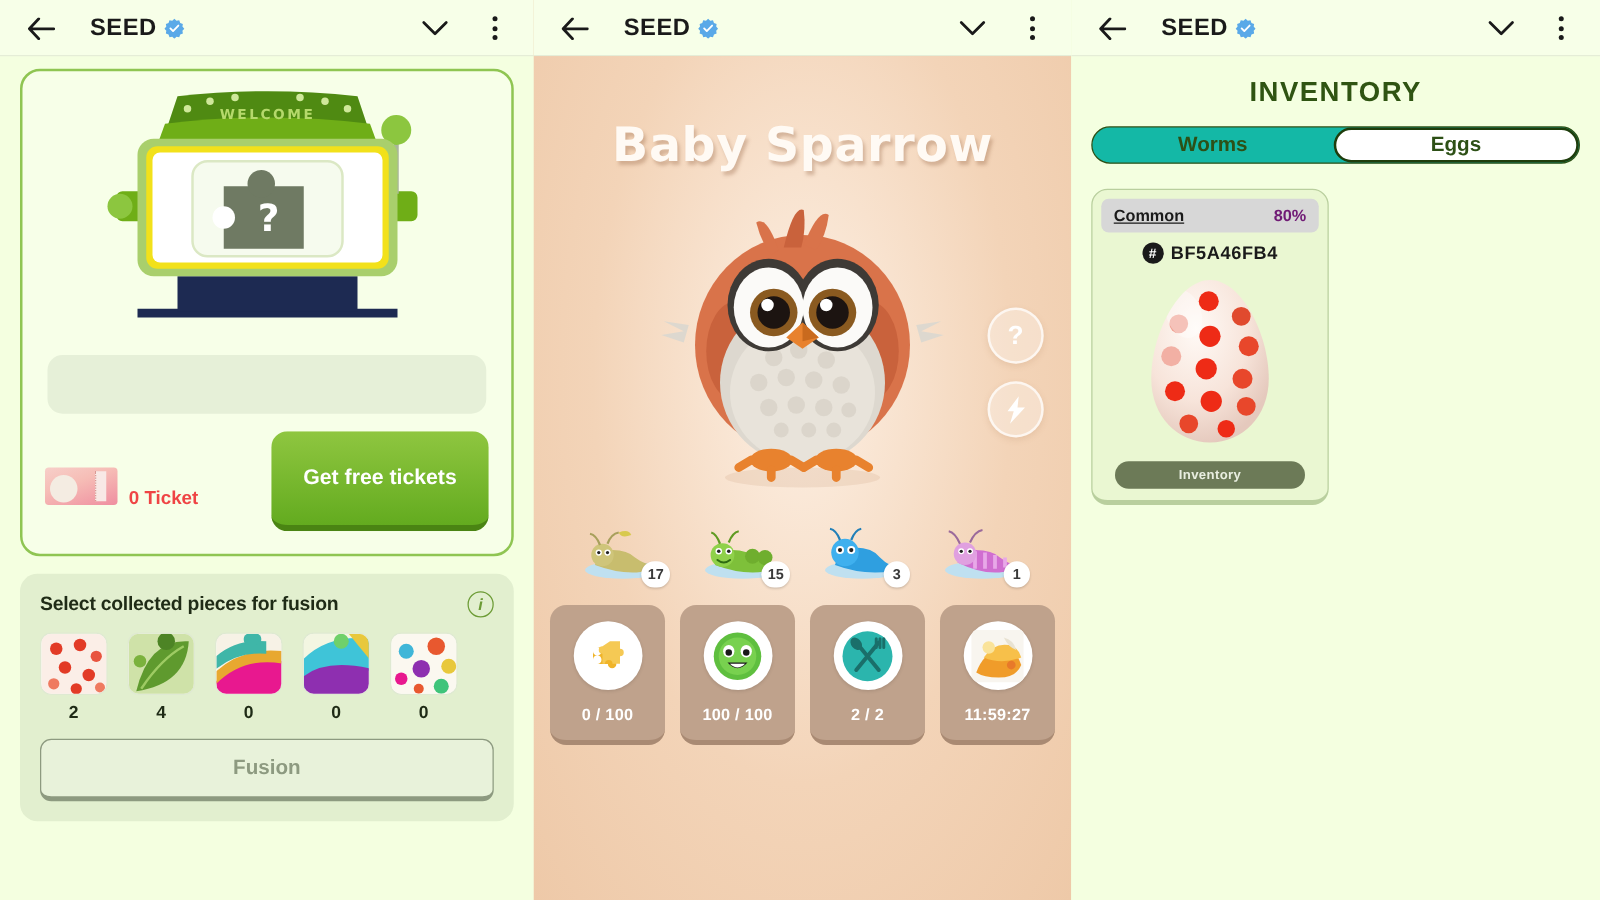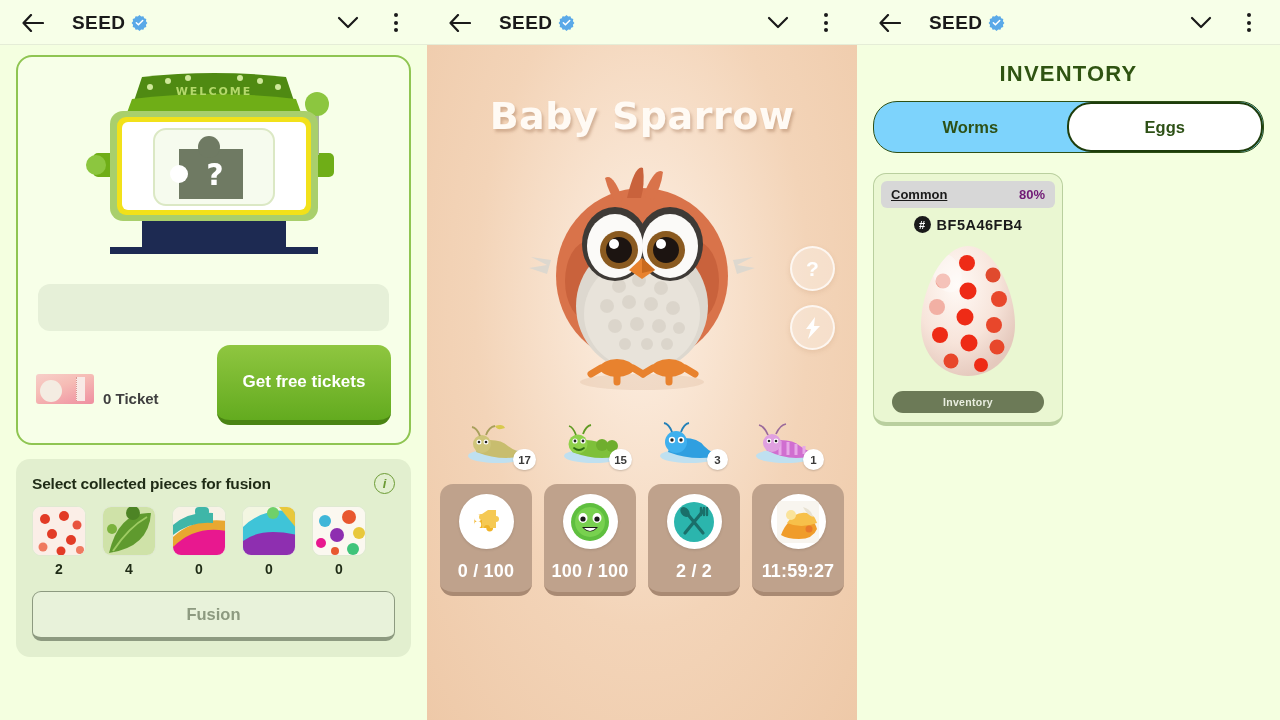--- a/index.html
+++ b/index.html
@@ -55,21 +55,21 @@
     flex: 0 0 auto;
   }
   .ticket-img::before {
     content: ""; position: absolute; left: 4px; top: 6px; width: 22px; height: 22px;
     border-radius: 50%; background: #f4ece2;
   }
   .ticket-img::after {
     content: ""; position: absolute; right: 9px; top: 3px; width: 8px; height: 24px;
     background: #f8e9e6; border-left: 1px dotted #d89a95;
   }
-  .ticket-count { font-size: 15px; font-weight: bold; color: #404040; margin-top: 19px; }
+  .ticket-count { font-size: 15px; font-weight: bold; color: #ef4444; margin-top: 19px; }
   .btn-free {
     margin-left: auto; width: 174px; height: 80px; border-radius: 13px;
     background: linear-gradient(180deg,#8fc640 0%,#63ab1f 100%);
     border: none; border-bottom: 5px solid #4a8413;
     color: #fff; font-size: 17px; font-weight: bold; line-height: 1.35;
     font-family: "Liberation Sans", sans-serif; cursor: pointer;
     display: flex; align-items: center; justify-content: center; text-align: center;
     padding: 0 14px;
   }
   .fusion-card {
@@ -130,29 +130,29 @@
     width: 92px; height: 112px; border-radius: 13px; background: #bfa28c;
     border-bottom: 4px solid #a98a73;
     display: flex; flex-direction: column; align-items: center; justify-content: center; gap: 12px;
     cursor: pointer;
   }
   .stat-icon {
     width: 55px; height: 55px; border-radius: 50%; background: #fff;
     display: flex; align-items: center; justify-content: center; overflow: hidden;
     box-shadow: 0 1px 3px rgba(0,0,0,.12);
   }
-  .stat-val { font-size: 18px; font-weight: bold; color: #fff; letter-spacing: .2px; }
+  .stat-val { font-size: 13px; font-weight: bold; color: #fff; letter-spacing: .2px; }
 
   
   .inv-title {
     text-align: center; margin-top: 16px; font-size: 22px; font-weight: bold;
     color: #2f5412; letter-spacing: 1.2px;
   }
   .tabs {
-    margin: 14px 16px 0 16px; height: 52px; border-radius: 24px; background: #7dd3fc;
+    margin: 14px 16px 0 16px; height: 30px; border-radius: 24px; background: #14b8a6;
     border: 1.6px solid #2d5016; display: flex; align-items: center; position: relative;
   }
   .tab {
     flex: 1 1 0; height: 100%; display: flex; align-items: center; justify-content: center;
     font-size: 16.5px; font-weight: bold; color: #2d5016; cursor: pointer; border-radius: 24px;
   }
   .tab.active { background: #fff; border: 2px solid #1e3d0c; }
   .egg-card {
     margin: 20px 0 0 16px; width: 190px; background: #eaf7d2; border: 1.6px solid #b9cf9e;
     border-radius: 13px; border-bottom-width: 4px; padding: 7px 7px 9px 7px;

